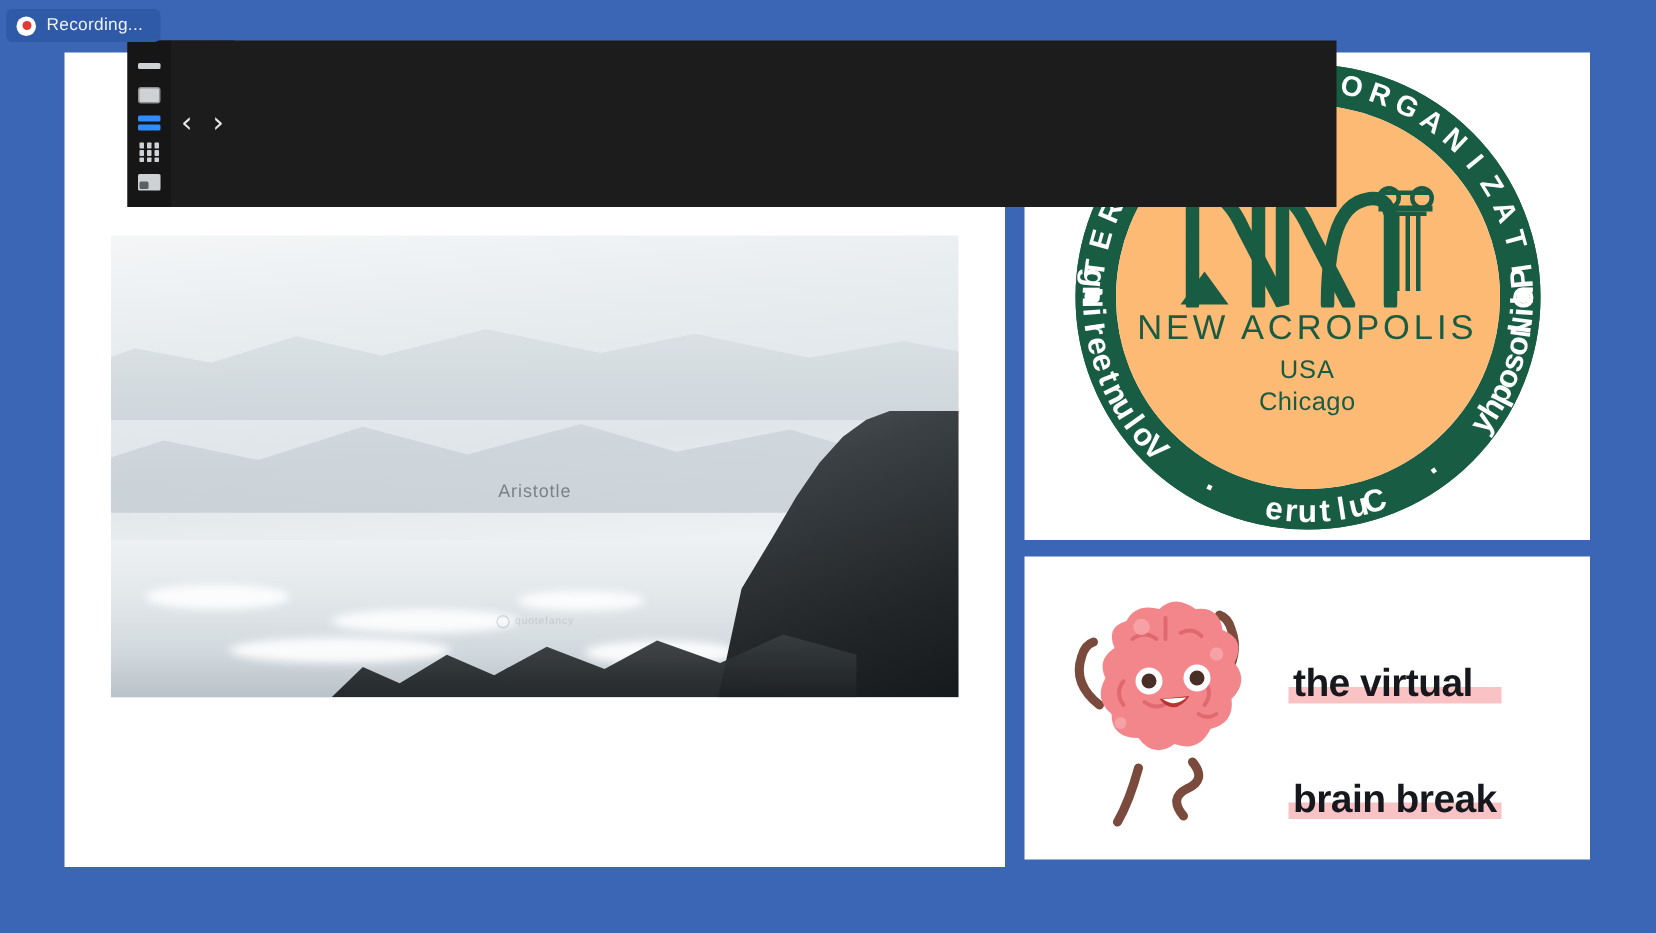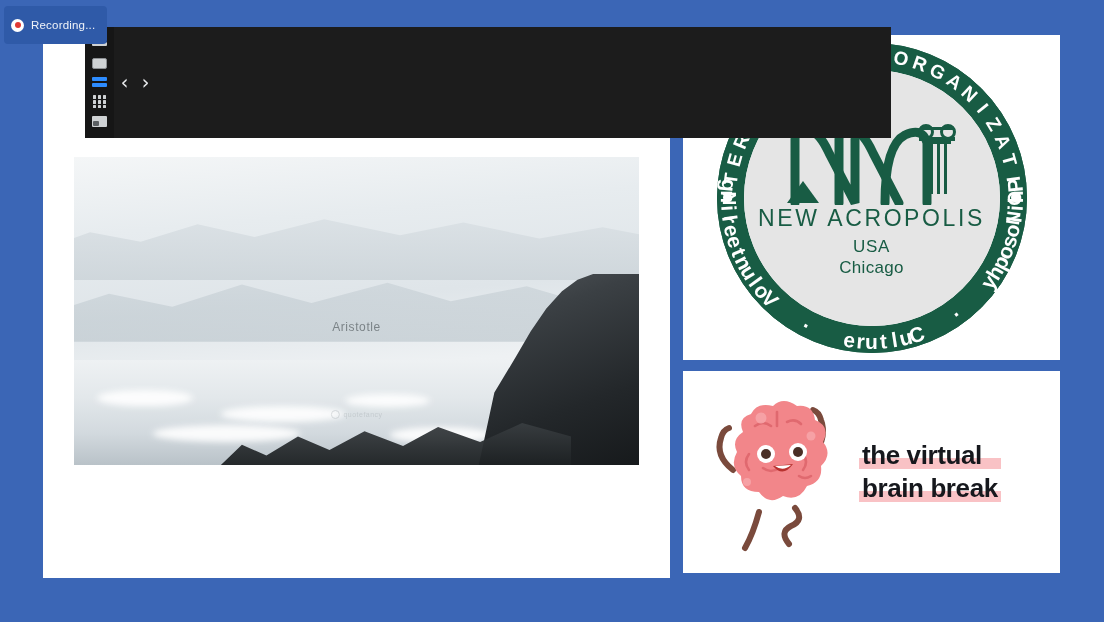--- a/index.html
+++ b/index.html
@@ -138,21 +138,21 @@
   .ring-dot {
     position: absolute; left: 50%; top: 50%;
     width: 9px; height: 9px; margin: -4.5px 0 0 -4.5px;
     border-radius: 50%; background: #ffffff;
     transform-origin: 4.5px 4.5px;
   }
   #seal-inner {
     position: absolute;
     left: 27px; top: 27px; right: 27px; bottom: 27px;
     border-radius: 50%;
-    background: #e5e5e5;
+    background: #fdba74;
     display: flex; flex-direction: column;
     align-items: center; justify-content: center;
     overflow: hidden;
     text-align: center;
   }
   #monogram {
     position: relative;
     width: 190px; height: 86px;
     margin-bottom: 2px;
   }
@@ -182,20 +182,21 @@
   .bb-line {
     position: relative;
     display: inline-block;
     font-size: 26px;
     font-weight: 700;
     color: #16181d;
     letter-spacing: -.4px;
     padding: 0 3px;
     line-height: 1.12;
     z-index: 0;
+    margin-top: 44px;
   }
   .bb-line::before {
     content: ""; position: absolute;
     left: 0; right: 0; bottom: 1px; height: 11px;
     background: #f9c2c5;
     z-index: -1;
   }
 
   
   #filmstrip {
@@ -318,21 +319,21 @@
       border:2px solid #17181a; border-radius:3px; }
   #cam-john .glasses i.l { left:0; } #cam-john .glasses i.r { right:0; }
   #cam-john .shirt { position:absolute; left:50%; bottom:0; transform:translateX(-44%);
       width:132px; height:36px; border-radius:40px 40px 0 0; background:#17181a; }
 
   
   #recording-badge {
     position: absolute; left: 4px; top: 6px;
     z-index: 8;
     display: flex; align-items: center; gap: 7px;
-    height: 38px;
+    height: 22px;
     padding: 0 12px 0 7px;
     background: #2f5aa8;
     border-radius: 4px;
   }
   #rec-dot {
     width: 13px; height: 13px; border-radius: 50%;
     background: #ffffff;
     display: flex; align-items: center; justify-content: center;
     flex: none;
   }

